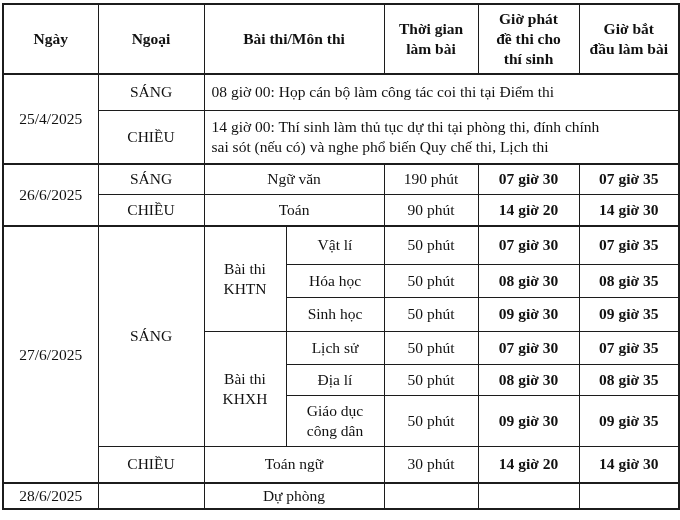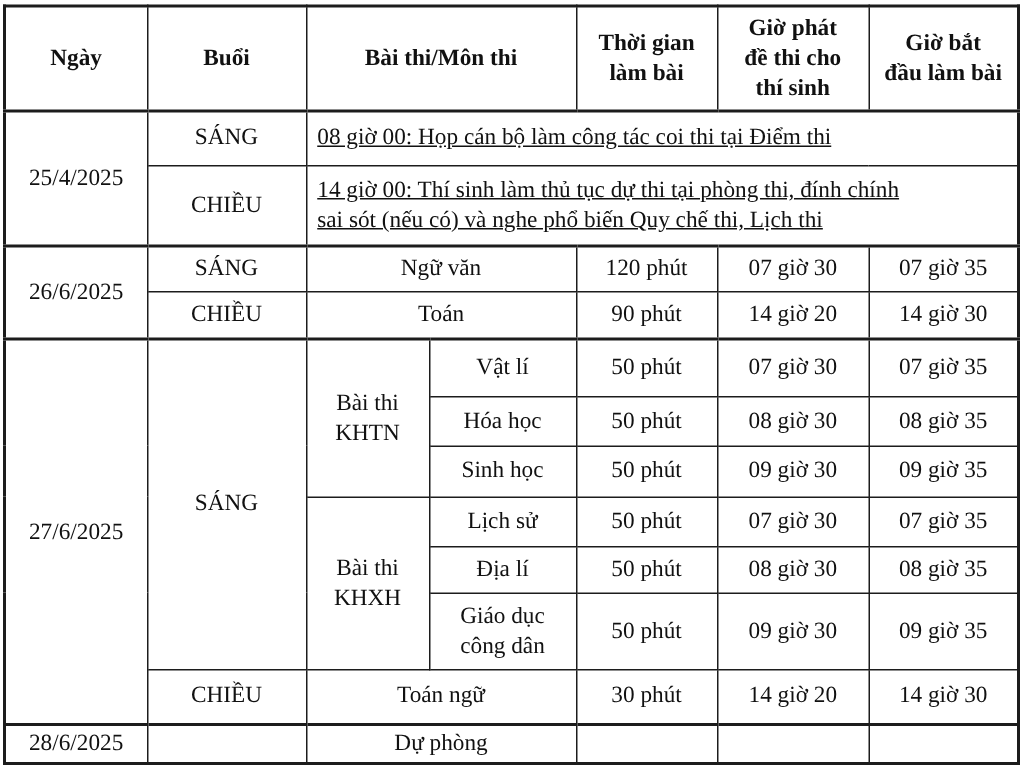--- a/index.html
+++ b/index.html
@@ -36,47 +36,46 @@
     overflow: hidden;
   }
   tr.header-row td {
     font-weight: bold;
     border-bottom-width: 2px;
   }
   tr.section-start td {
     border-top-width: 2px;
   }
   .pre { white-space: pre-line; }
-  .bold { font-weight: normal; }
+  .bold { font-weight: bold; }
   .left {
     text-align: left;
     padding-left: 7px;
     padding-right: 6px;
-    text-decoration: underline;
   }
 </style>
 </head>
 <body>
 
 <div class="page">
   <table class="schedule">
     <colgroup>
       <col style="width:95px">
       <col style="width:106px">
       <col style="width:82px">
       <col style="width:98px">
       <col style="width:94px">
       <col style="width:101px">
       <col style="width:100px">
     </colgroup>
 
     <tbody>
         <tr class="header-row" style="height:70px">
       <td>Ngày</td>
-      <td>Buổi</td>
+      <td>Ngoại</td>
       <td colspan="2">Bài thi/Môn thi</td>
       <td class="pre">Thời gian
 làm bài</td>
       <td class="pre">Giờ phát
 đề thi cho
 thí sinh</td>
       <td class="pre">Giờ bắt
 đầu làm bài</td>
     </tr>
 
@@ -88,21 +87,21 @@
     <tr style="height:54px">
       <td>CHIỀU</td>
       <td colspan="5" class="left pre">14 giờ 00: Thí sinh làm thủ tục dự thi tại phòng thi, đính chính
 sai sót (nếu có) và nghe phổ biến Quy chế thi, Lịch thi</td>
     </tr>
 
     <tr class="section-start" style="height:30px">
       <td rowspan="2">26/6/2025</td>
       <td>SÁNG</td>
       <td colspan="2">Ngữ văn</td>
-      <td>120 phút</td>
+      <td>190 phút</td>
       <td class="bold">07 giờ 30</td>
       <td class="bold">07 giờ 35</td>
     </tr>
     <tr style="height:32px">
       <td>CHIỀU</td>
       <td colspan="2">Toán</td>
       <td>90 phút</td>
       <td class="bold">14 giờ 20</td>
       <td class="bold">14 giờ 30</td>
     </tr>

